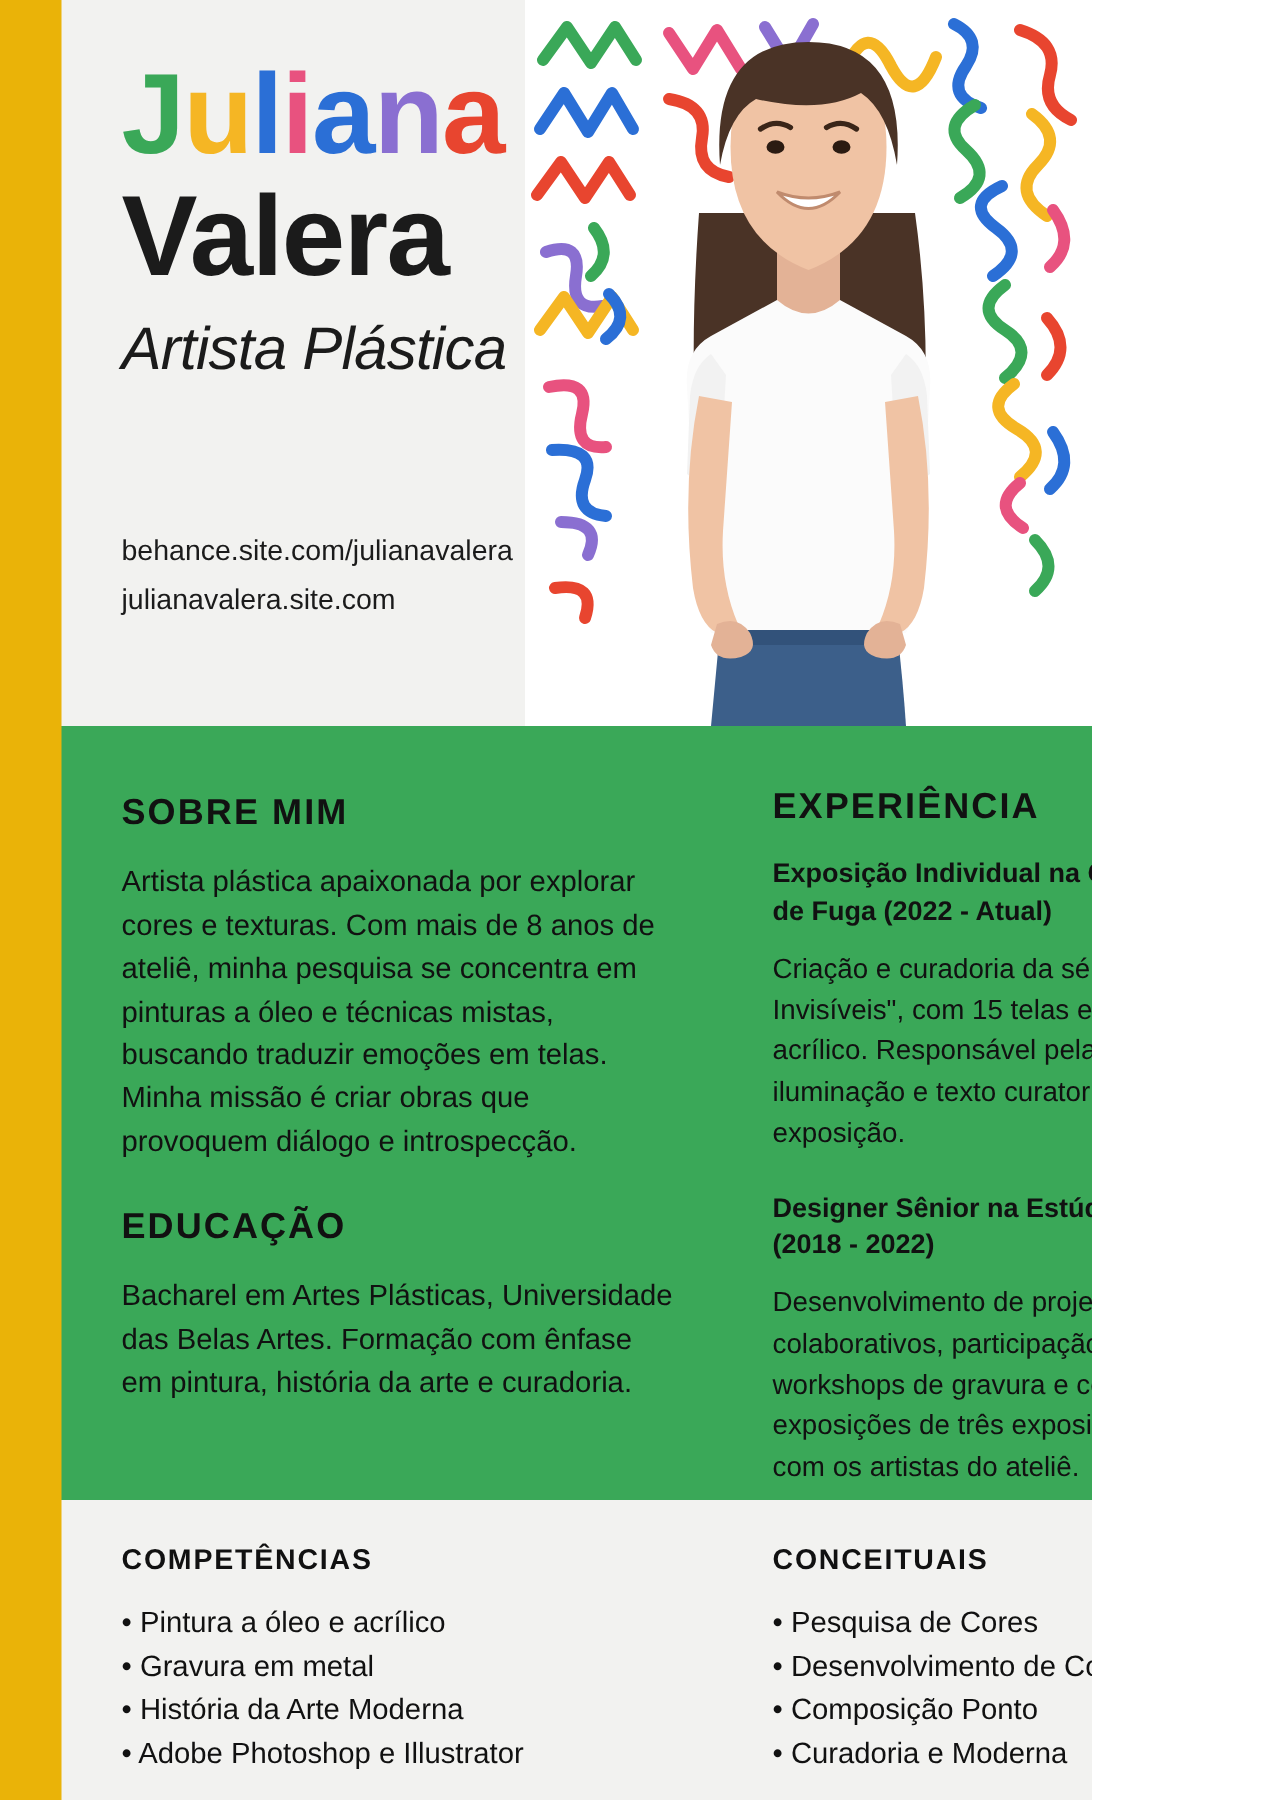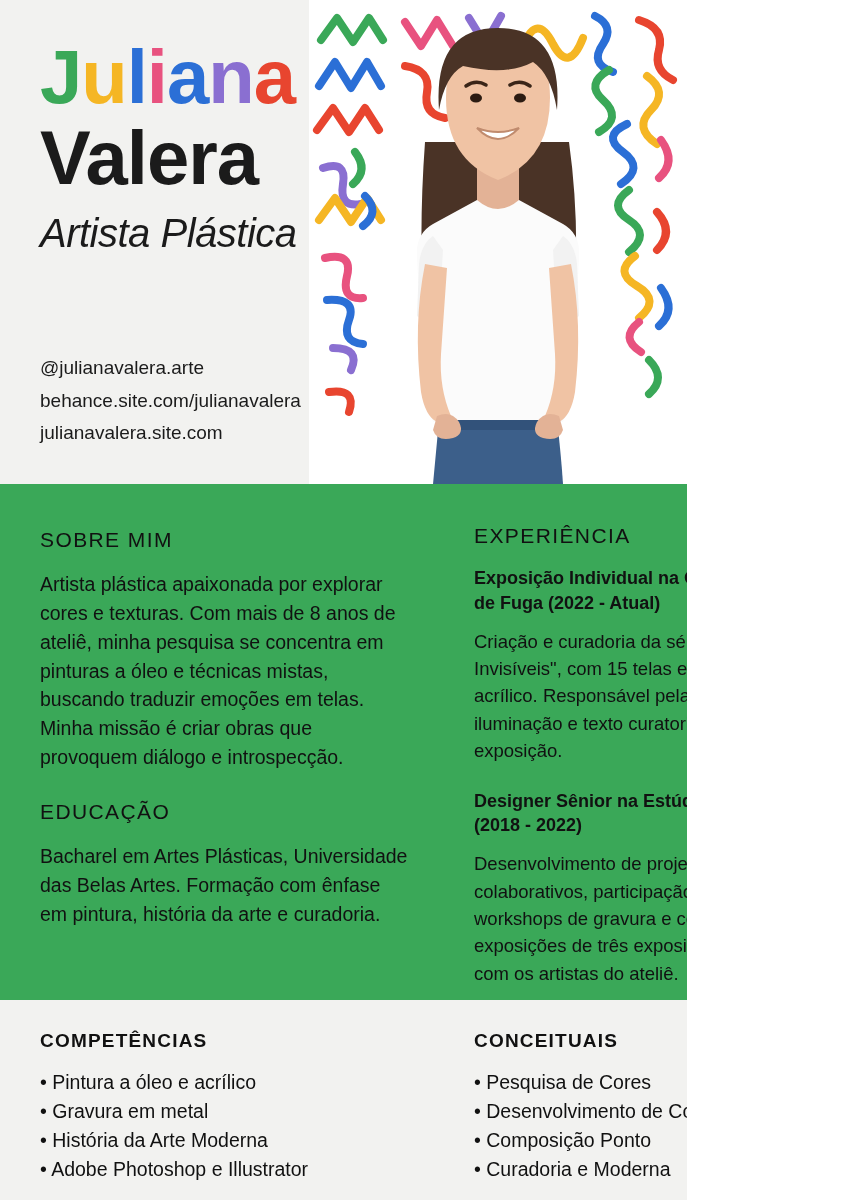--- a/index.html
+++ b/index.html
@@ -10,22 +10,23 @@
   body {
     width: 848px;
     height: 1200px;
     font-family: "Liberation Sans", sans-serif;
     overflow: hidden;
   }
   .page {
     position: relative;
     width: 687px;
     height: 1200px;
-    background: #701a75;
+    background: #eab308;
     overflow: hidden;
+    padding-left: 41px;
   }
 
   
   .header {
     position: relative;
     height: 484px;
     background: #f2f2f0;
     overflow: hidden;
   }
   .name-block {
@@ -101,22 +102,22 @@
     top: 44px;
     width: 370px;
   }
   .green .col-right {
     position: absolute;
     left: 474px;
     top: 40px;
     width: 336px;
   }
   .sec-title {
-    font-size: 21px;
-    font-weight: 400;
+    font-size: 24px;
+    font-weight: 700;
     letter-spacing: 1.4px;
     color: #111111;
     text-transform: uppercase;
     margin-bottom: 18px;
   }
   .body-text {
     font-size: 19.5px;
     line-height: 1.48;
     color: #111111;
   }
@@ -182,21 +183,20 @@
 
   <div class="header">
 
     <div class="name-block">
       <div class="first-name"><span style="color: rgb(58, 168, 88);">J</span><span style="color: rgb(245, 182, 36);">u</span><span style="color: rgb(43, 111, 214);">l</span><span style="color: rgb(232, 82, 127);">i</span><span style="color: rgb(43, 111, 214);">a</span><span style="color: rgb(138, 111, 209);">n</span><span style="color: rgb(232, 69, 47);">a</span></div>
       <div class="last-name">Valera</div>
       <div class="role">Artista Plástica</div>
     </div>
 
     <div class="contact">
-      <div>@julianavalera.arte</div>
       <div>behance.site.com/julianavalera</div>
       <div>julianavalera.site.com</div>
     </div>
 
     <div class="photo-area">
       <svg class="doodles" viewBox="0 0 378 484" preserveAspectRatio="none">
         <rect x="0" y="0" width="378" height="484" fill="#ffffff"></rect>
         <g fill="none" stroke-width="8" stroke-linecap="round" stroke-linejoin="round">
           <polyline points="12,40 28,18 44,42 60,18 74,40" stroke="#3aa858"></polyline>
           <polyline points="96,22 112,46 128,20 144,46" stroke="#e8527f"></polyline>

